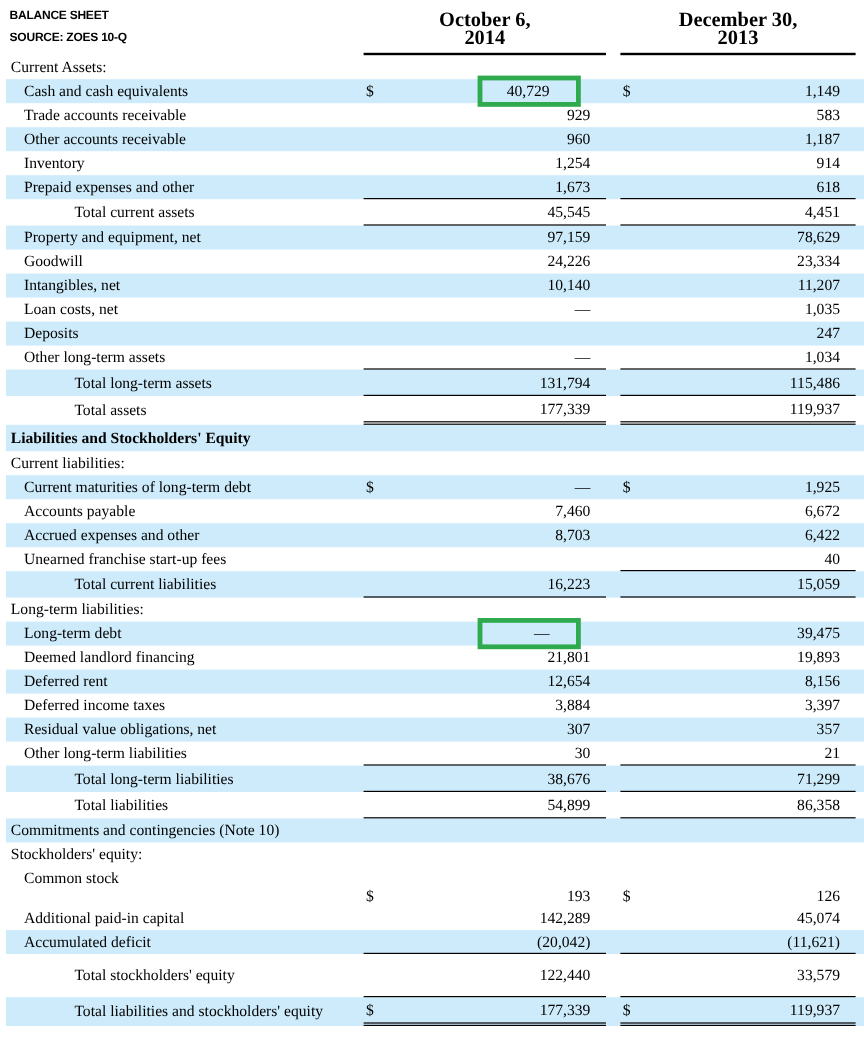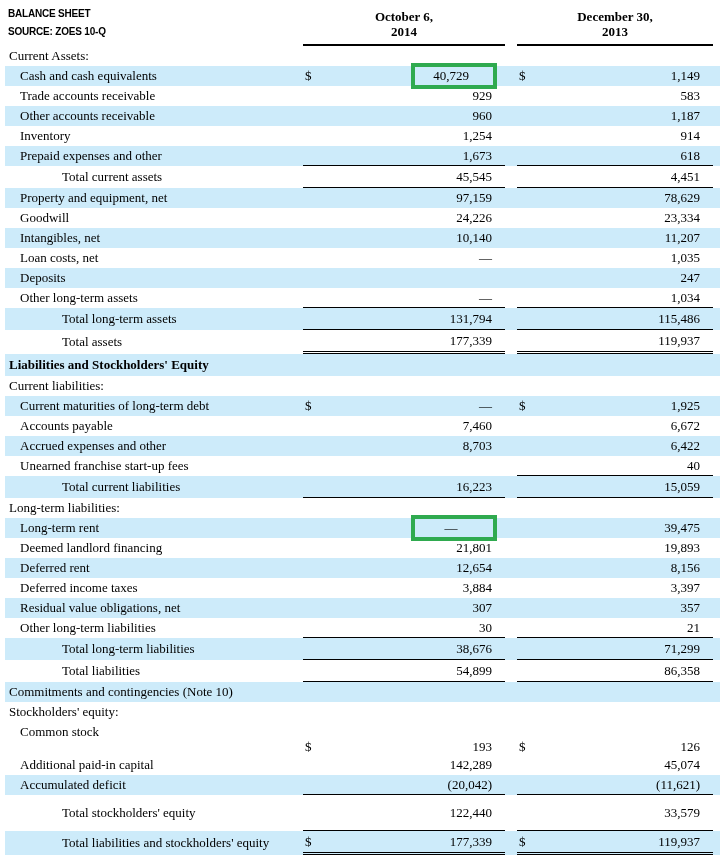--- a/index.html
+++ b/index.html
@@ -13,21 +13,21 @@
   
   .head-row{display:flex;height:46px;margin-left:5px;}
   .head-label{flex:1;position:relative;}
   .title-block{
     position:absolute;left:3px;top:5px;
     font-family:"Liberation Sans",sans-serif;font-weight:bold;
     font-size:10px;line-height:18px;letter-spacing:-0.2px;white-space:nowrap;
   }
   .head-col{
     box-sizing:border-box;text-align:center;font-weight:bold;
-    font-size:13px;line-height:15px;padding-top:9px;
+    font-size:17px;line-height:15px;padding-top:9px;
     border-bottom:2px solid #000;
   }
   .cw1{width:202px;}
   .cw2{width:196px;}
   .gap{width:12px;}
   .edge{width:7px;}
 
   
   .row{display:flex;align-items:center;height:20px;margin-left:5px;}
   .row.shade{background:var(--shade,#cdebfa);}
@@ -42,22 +42,22 @@
   .c-val .d{width:22px;text-align:left;padding-left:2px;}
   .num{flex:1;text-align:right;padding-right:13px;white-space:nowrap;}
   .u{border-bottom:1px solid #000;}
   .uu{border-bottom:3px double #000;}
 
   
   .num.has-hl{padding-right:4px;}
   .hl{
     display:inline-block;box-sizing:border-box;
     border:4px solid var(--green,#2faa4f);
-    min-width:86px;text-align:center;
-    padding:1px 12px 1px 6px;margin:-5px 4px;
+    min-width:86px;text-align:right;
+    padding:1px 22px 1px 6px;margin:-5px 17px;
     background:transparent;
   }
 
   
   .stacked{display:block;height:33px;margin-left:5px;}
   .stacked .sub{display:flex;align-items:center;margin-left:0;background:transparent;}
   .stacked .sub.l1{height:15px;padding-top:2px;}
   .stacked .sub.l2{height:16px;}
 </style>
 </head>
@@ -370,21 +370,21 @@
           <span class="num"></span>
         </div>
         <div class="gap"></div>
         <div class="c-val cw2">
           <span class="d"></span>
           <span class="num"></span>
         </div>
         <div class="edge"></div>
       </div>
       <div class="row shade ind1">
-        <div class="c-label">Long-term rent</div>
+        <div class="c-label">Long-term debt</div>
         <div class="c-val cw1">
           <span class="d"></span>
           <span class="num has-hl"><span class="hl">—</span></span>
         </div>
         <div class="gap"></div>
         <div class="c-val cw2">
           <span class="d"></span>
           <span class="num">39,475</span>
         </div>
         <div class="edge"></div>

